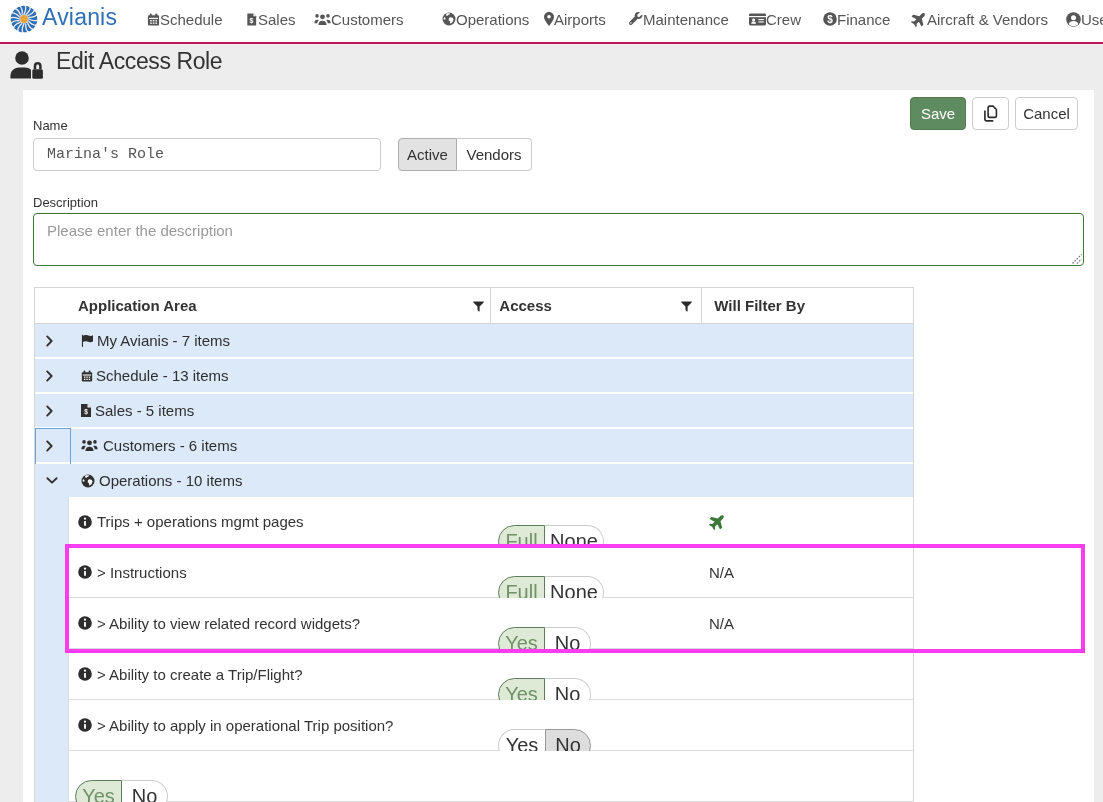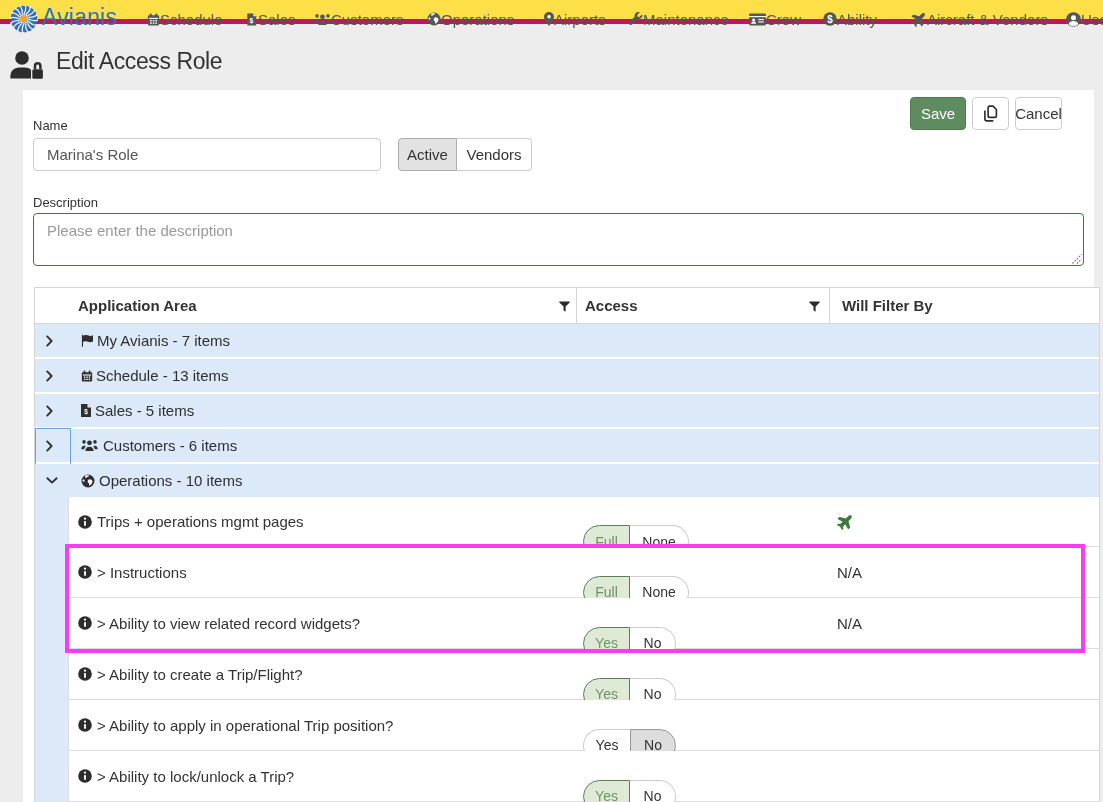--- a/index.html
+++ b/index.html
@@ -1,56 +1,56 @@
 <!DOCTYPE html>
 <html><head><meta charset="utf-8"><style>
 * { margin:0; padding:0; box-sizing:border-box; }
 html,body { width:1103px; height:802px; overflow:hidden; font-family:"Liberation Sans", sans-serif; background:#ededed; }
-.navbar { position:absolute; left:0; top:0; width:1103px; height:24px; background:#fde047; border-bottom:5px solid #be185d; }
+.navbar { position:absolute; left:0; top:0; width:1103px; height:44px; background:#ffffff; border-bottom:2px solid #be185d; }
 .logo-text { position:absolute; left:42px; top:4px; font-size:23px; color:#2e6fb7; letter-spacing:0.2px; }
 .navitem { position:absolute; top:0; height:38px; display:flex; align-items:center; gap:0; font-size:15px; color:#555; }
 .navitem svg { flex:none; }
 .title { position:absolute; left:56px; top:48px; font-size:23px; letter-spacing:-0.4px; color:#333; }
 .card { position:absolute; left:23px; top:90px; width:1071px; height:712px; background:#fff; }
 .btn { position:absolute; top:7px; height:33px; border:1px solid #ccc; border-radius:4px; background:#fff; font-size:15px; color:#333; display:flex; align-items:center; justify-content:center; font-family:"Liberation Sans", sans-serif; }
 .btn-save { left:887px; width:56px; background:#5e8c60; border-color:#52794f; color:#fff; }
 .btn-copy { left:949px; width:37px; }
-.btn-cancel { left:992px; width:47px; }
+.btn-cancel { left:992px; width:63px; }
 .lbl { position:absolute; font-size:13px; color:#333; }
-.input-name { position:absolute; left:10px; top:48px; width:348px; height:33px; border:1px solid #ccc; border-radius:4px; font-size:15px; color:#555; display:flex; align-items:center; padding-left:13px; }
+.input-name { position:absolute; left:10px; top:48px; width:348px; height:33px; border:1px solid #ccc; border-radius:4px; font-size:15px; color:#555; display:flex; align-items:center; padding-left:13px;font-family:Liberation Mono, monospace; }
 .seg { position:absolute; left:375px; top:48px; height:33px; display:flex; }
 .seg div { height:33px; display:flex; align-items:center; justify-content:center; font-size:15px; color:#333; border:1px solid #ccc; background:#fff; }
 .seg .on { background:#e2e2e2; border-color:#adadad; }
 .seg div:first-child { border-radius:4px 0 0 4px; width:59px; }
 .seg div:last-child { border-radius:0 4px 4px 0; width:75px; border-left:none; }
 .ta { position:absolute; left:10px; top:123px; width:1051px; height:53px; border:1.5px solid #3a783c; border-radius:4px; }
 .ta .ph { position:absolute; left:13px; top:8px; font-size:15px; color:#9a9a9a; }
 .grip { position:absolute; right:1px; bottom:1px; }
-.table { position:absolute; left:11px; top:197px; width:1066px; border:1px solid #d5d5d5; border-bottom:none; }
+.table { position:absolute; left:11px; top:197px; width:880px; border:1px solid #d5d5d5; border-bottom:none; }
 .thead { display:flex; height:36px; background:#fff; border-bottom:1px solid #d5d5d5; font-size:15px; font-weight:bold; color:#333; }
 .th { display:flex; align-items:center; position:relative; }
 .th1 { width:541px; padding-left:43px; }
 .th2 { width:253px; padding-left:8px; border-left:1px solid #d5d5d5; }
 .th3 { width:253px; padding-left:12px; border-left:1px solid #d5d5d5; }
 .th .fun { position:absolute; top:10px; }
 .grow { position:relative; background:#dbe9f9; border-bottom:2px solid #fff; display:flex; align-items:center; font-size:15px; color:#2f2f2f;text-align:center; }
 .gchev { position:absolute; left:4px; top:0; bottom:0; width:20px; display:flex; align-items:center; justify-content:center; }
 .gic { position:absolute; left:46px; top:0; bottom:0; display:flex; align-items:center; }
 .glabel { position:absolute; }
 .grow-focus::before { content:""; position:absolute; left:0; top:-1px; width:34px; height:35px; border:1.5px solid #6ba3d8; }
 .dwrap { position:relative; }
 .drow:first-child { border-top:1px solid #dcdcdc; }
 .bluestrip { position:absolute; left:0; top:0; width:33px; bottom:0; background:#dbe9f9; }
 .drow { position:relative; margin-left:33px; border-left:1px solid #dcdcdc; background:#fff; border-bottom:1px solid #dcdcdc; display:flex; align-items:center; font-size:15px; color:#333; }
 .dname { display:flex; align-items:center; gap:5px; padding-left:9px; width:508px; }
 .dacc { width:253px; display:flex; align-items:center; }
 .dfilt { width:253px; display:flex; align-items:flex-end; padding-left:7px; }
 .na { font-size:15px; color:#333; }
 .tg { display:flex; margin-left:6px; }
-.tseg { height:33px; display:flex; align-items:center; justify-content:center; font-size:14px;margin-top:40px; }
+.tseg { height:33px; display:flex; align-items:center; justify-content:center; font-size:20px;margin-top:40px; }
 .tsel-green { background:#dfead6; border:1px solid #5c7e5c; color:#6f926a; border-radius:16.5px 0 0 16.5px; }
 .tsel-gray { background:#ddd; border:1px solid #979797; color:#333; border-radius:16.5px 0 0 16.5px; }
 .tsel-gray.tsel-right { border-radius:0 16.5px 16.5px 0; }
 .tun { background:#fff; border:1px solid #ccc; color:#333; }
 .tun-left { border-radius:16.5px 0 0 16.5px; border-right:none; }
 .tun-right { border-radius:0 16.5px 16.5px 0; border-left:none; }
 .hibox { position:absolute; left:65px; top:544px; width:1020px; height:109px; border:4px solid #fa3cf0; pointer-events:none; }
 </style></head>
 <body>
 <div class="navbar">
@@ -129,21 +129,21 @@
           <circle cx="9" cy="4.1" r="2.6"></circle>
           <path d="M4.6 13 c0-3 1.8-4.6 4.4-4.6 c2.6 0 4.4 1.6 4.4 4.6 z"></path>
           <circle cx="3.1" cy="3.1" r="1.9"></circle>
           <path d="M0.2 11 c0-2.3 1.3-3.6 3.1-3.6 c0.6 0 1.2 0.2 1.6 0.4 c-1 1-1.5 2.1-1.6 3.2 z"></path>
           <circle cx="14.9" cy="3.1" r="1.9"></circle>
           <path d="M17.8 11 c0-2.3-1.3-3.6-3.1-3.6 c-0.6 0-1.2 0.2-1.6 0.4 c1 1 1.5 2.1 1.6 3.2 z"></path>
         </g>
       </svg>
       <span>Customers</span>
     </div>
-    <div class="navitem" style="left:427px">
+    <div class="navitem" style="left:442px">
       <svg width="14" height="14" viewBox="0 0 14 14">
         <circle cx="7" cy="7" r="6.5" fill="#565656"></circle>
         <path fill="#fff" d="M4.2 1.6 c1.2-0.5 2.7-0.6 3.9-0.2 l-0.5 1.2 -1.6 0.4 -0.6 1 -1.2-0.4 z M8.4 5.2 l2.2 0.6 1 1.8 -1 2.4 -1.8 1.6 -0.8-0.4 0.2-1.8 -1.6-1.2 0.4-2.2 z M2.2 5 l1.4 1.2 -0.4 1.6 -1.8-0.6 z"></path>
       </svg>
       <span>Operations</span>
     </div>
     <div class="navitem" style="left:544px">
       <svg width="10" height="14" viewBox="0 0 10 14">
         <path fill="#565656" d="M5 0 C2.2 0 0 2.2 0 5 c0 3.3 5 9 5 9 s5-5.7 5-9 C10 2.2 7.8 0 5 0 z"></path>
         <circle cx="5" cy="4.8" r="1.8" fill="#fff"></circle>
@@ -165,21 +165,21 @@
         <rect x="9.4" y="6" width="5.4" height="1.1" fill="#fff"></rect>
         <rect x="9.4" y="8.4" width="5.4" height="1.1" fill="#fff"></rect>
       </svg>
       <span>Crew</span>
     </div>
     <div class="navitem" style="left:823px">
       <svg width="14" height="14" viewBox="0 0 14 14">
         <circle cx="7" cy="7" r="6.8" fill="#565656"></circle>
         <text x="7" y="10.8" font-size="10" font-weight="bold" fill="#fff" text-anchor="middle" font-family="Liberation Sans">$</text>
       </svg>
-      <span>Ability</span>
+      <span>Finance</span>
     </div>
     <div class="navitem" style="left:911px">
       <svg width="16" height="16" viewBox="0 0 576 512" style="transform:rotate(-45deg)">
         <path fill="#565656" d="M480 192H365.71L260.61 8.06A16 16 0 0 0 246.71 0h-65.5a16 16 0 0 0-15.51 20.17L217.17 192H100l-43.2-57.6a16 16 0 0 0-12.8-6.4H16.01a16 16 0 0 0-15.31 20.46L32 256l-31.3 107.54A16 16 0 0 0 16.01 384H44a16 16 0 0 0 12.8-6.4L100 320h117.17l-51.47 171.83A16 16 0 0 0 181.21 512h65.5a16 16 0 0 0 13.89-8.06L365.71 320H480c35.35 0 96-28.65 96-64s-60.65-64-96-64z"></path>
       </svg>
       <span>Aircraft &amp; Vendors</span>
     </div>
     <div class="navitem" style="left:1066px">
       <svg width="15" height="15" viewBox="0 0 15 15">
         <circle cx="7.5" cy="7.5" r="7.3" fill="#565656"></circle>
@@ -412,28 +412,20 @@
           </div>
           <div class="dacc">
             <div class="tg">
               <div class="tseg tun tun-left" style="width:47px">Yes</div>
               <div class="tseg tsel-gray tsel-right" style="width:46px">No</div>
             </div>
           </div>
           <div class="dfilt"></div>
         </div>
         <div class="drow" style="height:51px">
-          <div class="dname">
-            <svg width="14" height="14" viewBox="0 0 15 15" style="flex:none">
-              <circle cx="7.5" cy="7.5" r="7.3" fill="#2d2d2d"></circle>
-              <rect x="6.5" y="6.3" width="2" height="5.2" rx="0.6" fill="#fff"></rect>
-              <circle cx="7.5" cy="4" r="1.2" fill="#fff"></circle>
-            </svg>
-            <span>&gt; Ability to lock/unlock a Trip?</span>
-          </div>
           <div class="dacc">
             <div class="tg">
               <div class="tseg tsel-green" style="width:47px">Yes</div>
               <div class="tseg tun tun-right" style="width:46px">No</div>
             </div>
           </div>
           <div class="dfilt"></div>
         </div>
     </div>
   </div>

